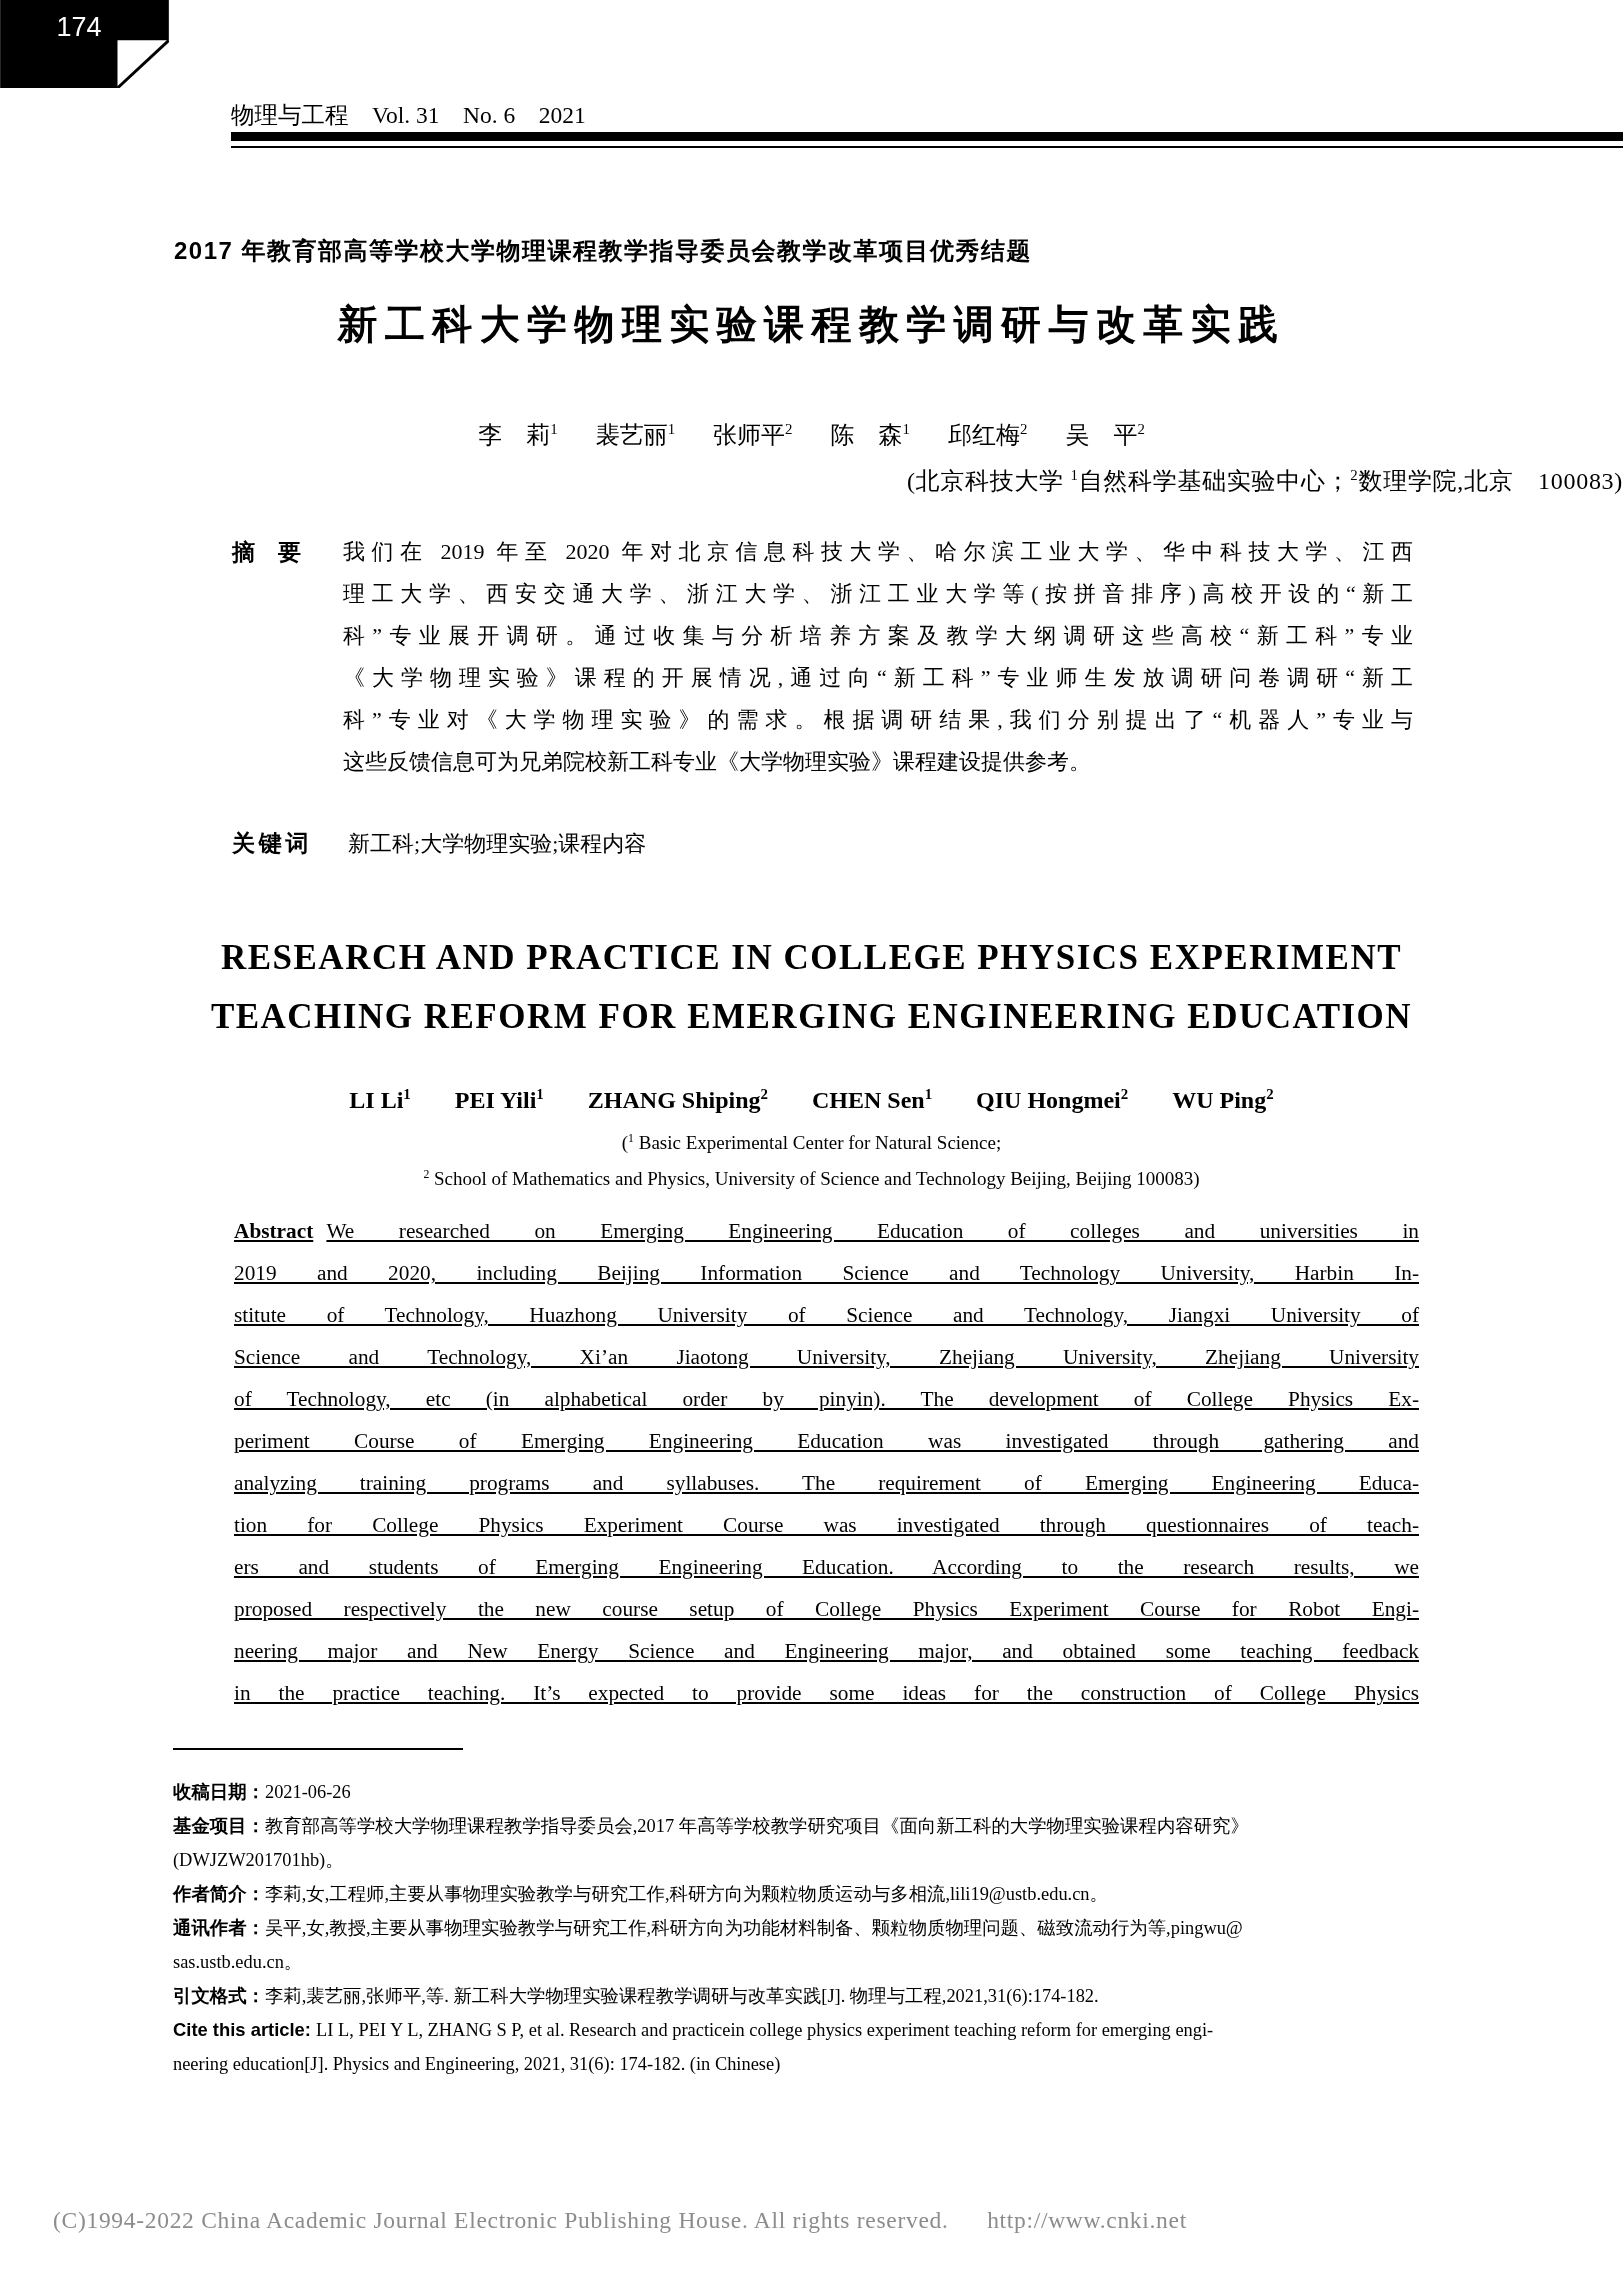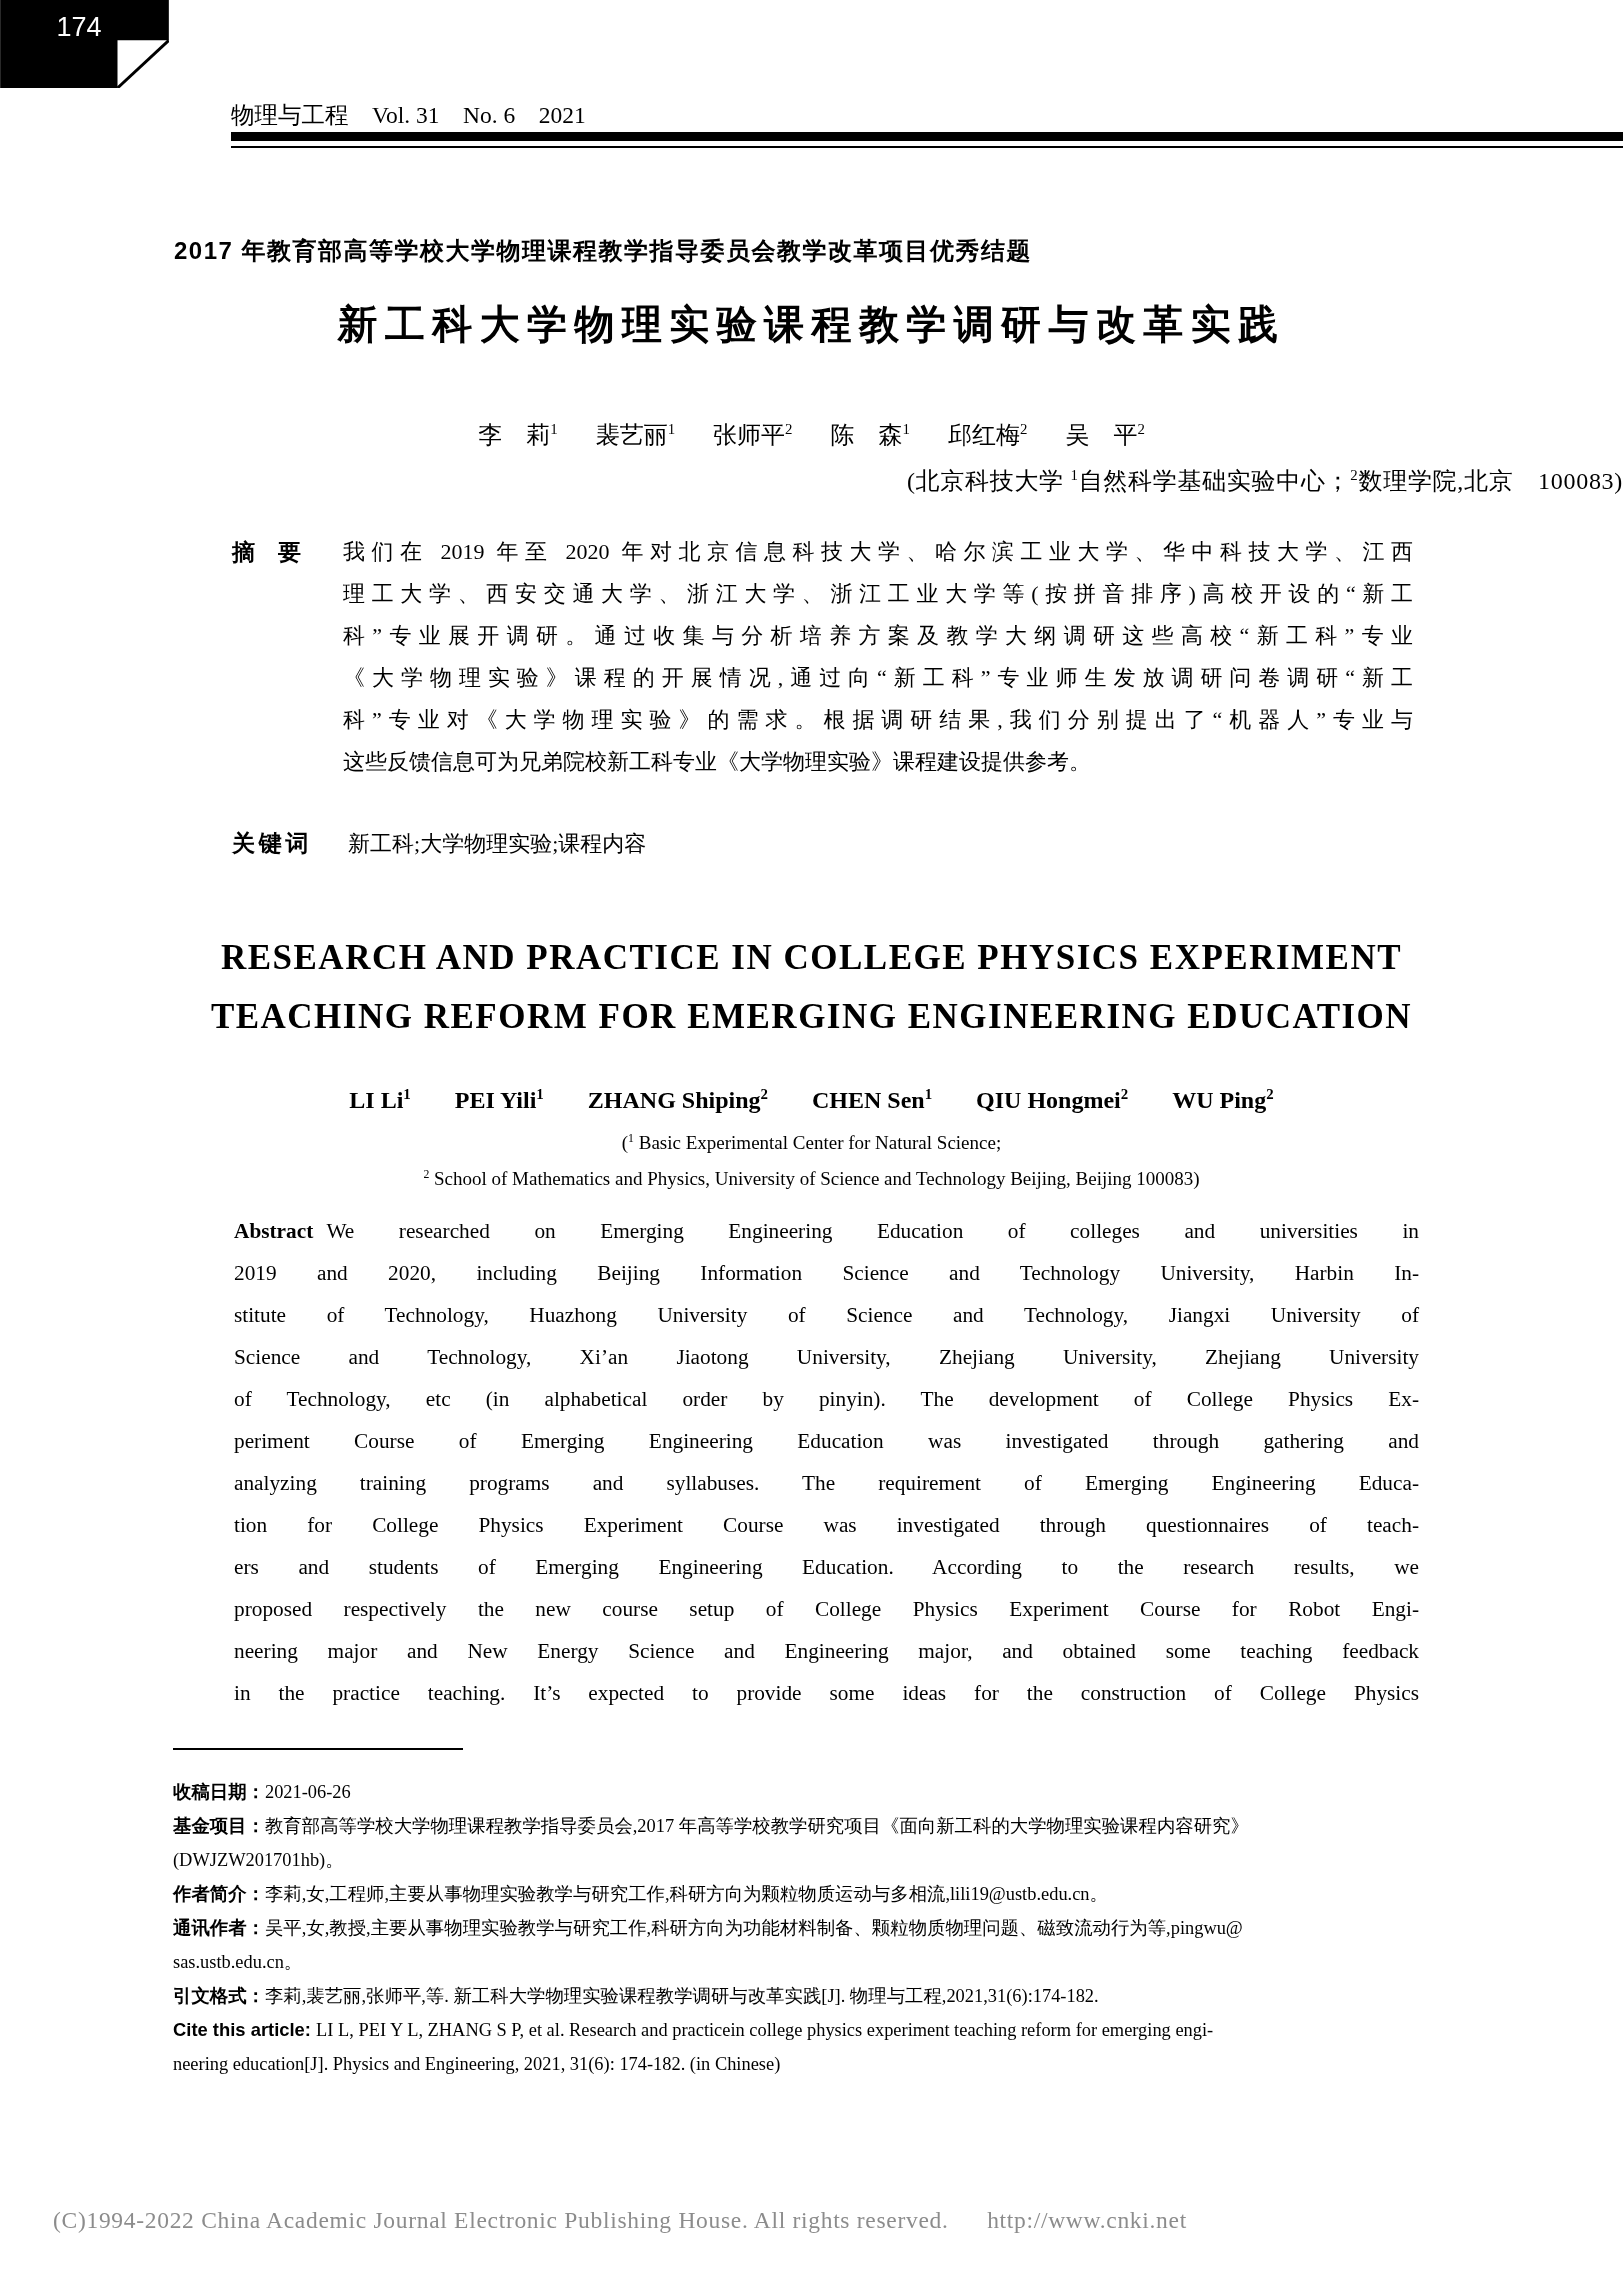--- a/index.html
+++ b/index.html
@@ -67,21 +67,21 @@
   }
   .title-en .tline{line-height:59px;}
   .authors-en{left:0;top:1087px;width:100%;text-align:center;font-size:24px;font-weight:700;}
   .authors-en .author{margin:4px 22px;white-space:nowrap;}
   .affil-en{left:0;width:100%;text-align:center;font-size:19px;}
   .affil-en1{top:1132px;}
   .affil-en2{top:1168px;}
 
   
   .absen{left:234px;top:1210px;width:1185px;font-size:21.3px;line-height:42px;}
-  .absen .line{text-align:justify;text-align-last:justify;}
+  .absen .line{text-align:justify;text-align-last:justify;text-decoration:underline;}
   .absen .line b{font-family:"Liberation Serif",serif;margin-right:13.2px;}
 
   
   .fnsep{left:173px;top:1748px;width:290px;height:2.2px;background:#000;}
   .fns{left:173px;top:1775px;width:1316px;font-size:18.4px;line-height:34px;}
   .fns .line{text-align:left;}
   .fns .line b{font-family:"Liberation Sans",sans-serif;font-weight:700;}
 
   
   .copyright{

